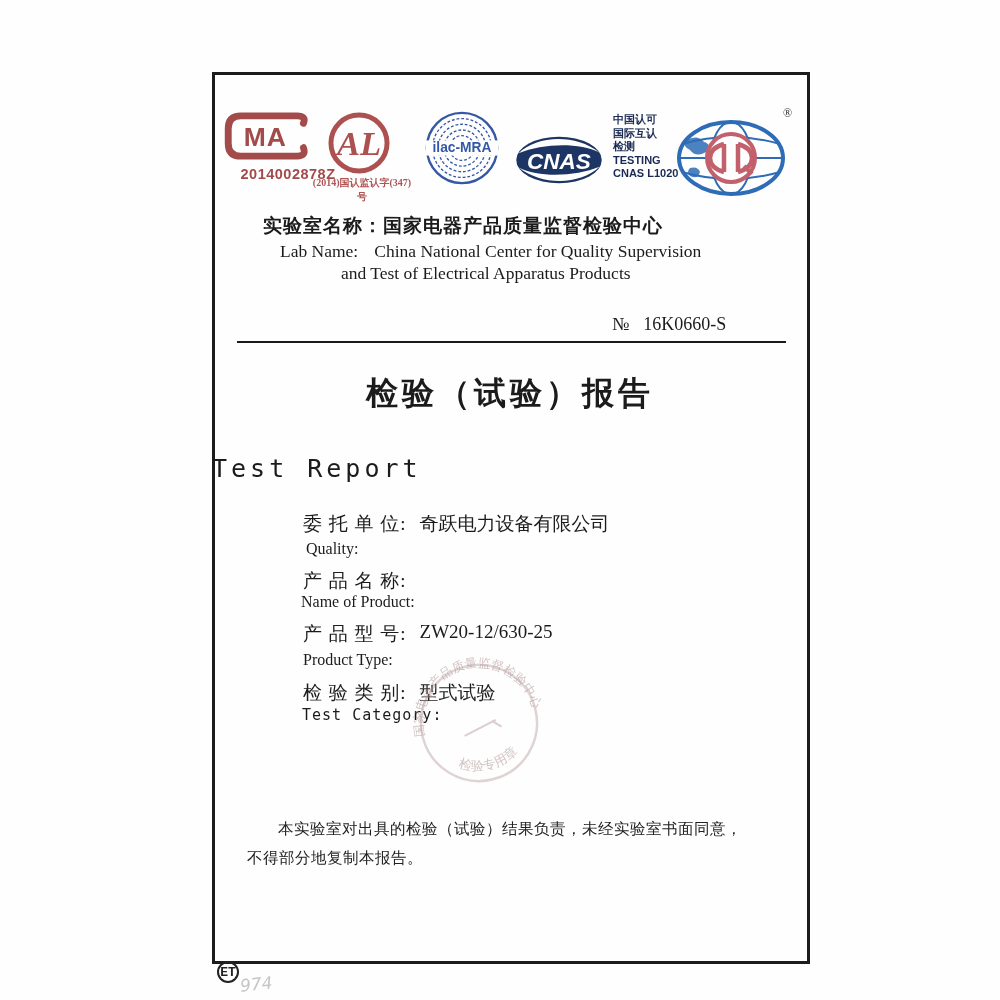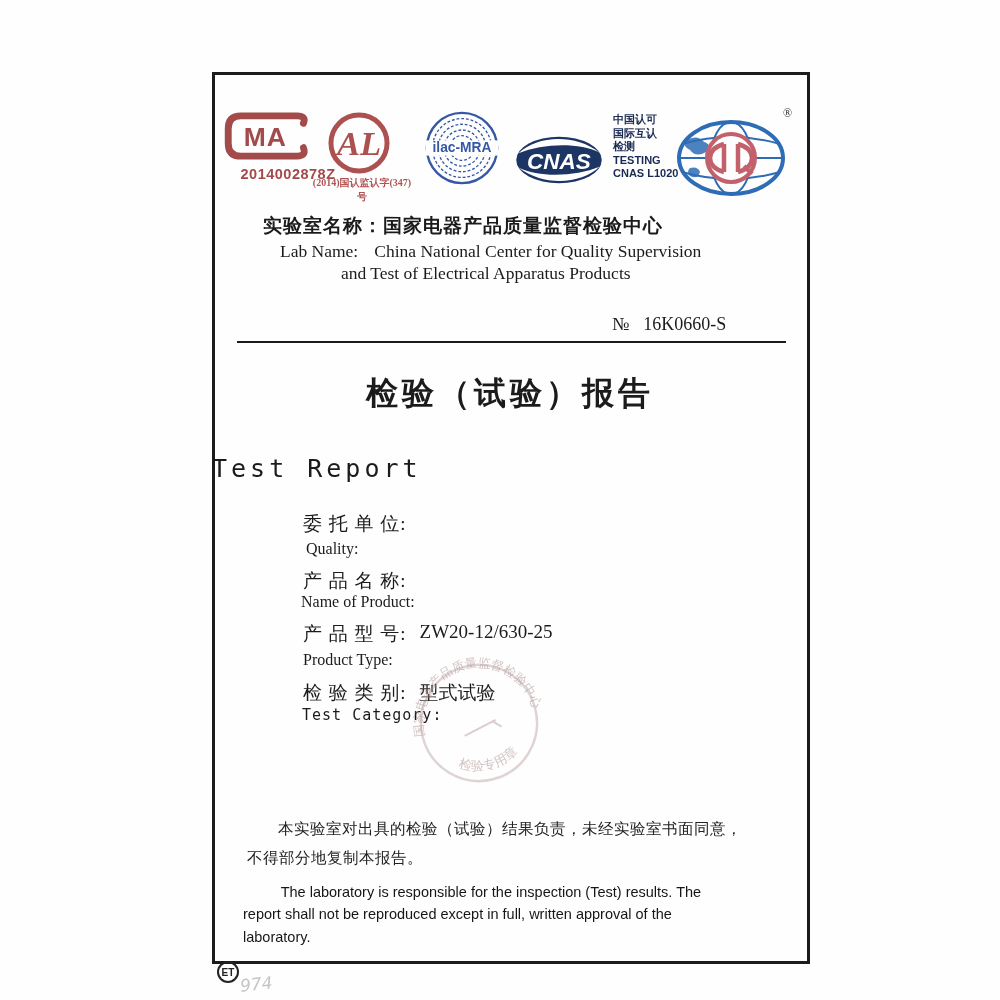--- a/index.html
+++ b/index.html
@@ -35,21 +35,21 @@
   .fen{font-size:16px;}
   .fen.mono{font-family:"DejaVu Sans Mono","Liberation Mono",monospace;font-size:15px;letter-spacing:1px;}
 
   .note-cn{left:247px;top:815px;width:500px;font-size:15.5px;line-height:1.85;text-indent:2em;
            color:#222;letter-spacing:.5px;}
   .note-en{left:243px;top:881px;width:490px;font-family:"Liberation Sans","DejaVu Sans",sans-serif;
            font-size:14.5px;line-height:1.55;text-indent:2.6em;color:#161616;}
 
   .et-mark{left:217px;top:961px;width:18px;height:18px;border:2px solid #222;border-radius:50%;
            display:flex;align-items:center;justify-content:center;
-           font-family:Liberation Sans, sans-serif;font-size:10px;font-weight:700;color:#222;}
+           font-family:Liberation Mono, monospace;font-size:13px;font-weight:700;color:#222;}
   .pencil{left:240px;top:974px;font-family:"DejaVu Sans",sans-serif;font-style:italic;font-size:17px;
           color:#c6c6c6;transform:rotate(-6deg);}
 
   .stamp{left:404px;top:648px;opacity:.85;transform:rotate(-14deg);}
 </style>
 </head>
 <body>
 
 <div class="page">
   <div class="frame"></div>
@@ -118,20 +118,21 @@
     <span>№</span>
     <span>16K0660-S</span>
   </div>
   <div class="abs rule"></div>
 
   <div class="abs title-cn">检验（试验）报告</div>
   <div class="abs title-en">Test  Report</div>
 
   <div class="abs fcn" style="left:303px;top:511px;">
     <span class="lbl">委 托 单 位:</span>
+    <span>奇跃电力设备有限公司</span>
   </div>
   <div class="abs fen" style="left:306px;top:540px;">Quality:</div>
 
   <div class="abs fcn" style="left:303px;top:568px;">
     <span class="lbl">产 品 名 称:</span>
   </div>
   <div class="abs fen" style="left:301px;top:593px;">Name of Product:</div>
 
   <div class="abs fcn" style="left:303px;top:621px;">
     <span class="lbl">产 品 型 号:</span>
@@ -154,17 +155,16 @@
     <path d="M 58,84 L 92,76 M 88,76 L 96,84" stroke="rgba(172,142,142,0.5)" stroke-width="2" fill="none"></path>
     <text font-size="12.5" fill="rgba(160,128,128,0.55)" font-family="Liberation Serif, serif">
       <textPath href="#ring-top" startOffset="50%" text-anchor="middle">国家电器产品质量监督检验中心</textPath>
     </text>
     <text font-size="13" fill="rgba(160,128,128,0.55)" font-family="Liberation Serif, serif">
       <textPath href="#ring-bottom" startOffset="50%" text-anchor="middle">检验专用章</textPath>
     </text>
   </svg>
 
   <div class="abs note-cn">本实验室对出具的检验（试验）结果负责，未经实验室书面同意，不得部分地复制本报告。</div>
-  <div class="abs note-en">The laboratory is responsible for the inspection (Test) results. The report shall not be reproduced except in full, written approval of the laboratory.</div>
 
   <div class="abs et-mark">ET</div>
   <div class="abs pencil">974</div>
 </div>
 
 </body></html>

